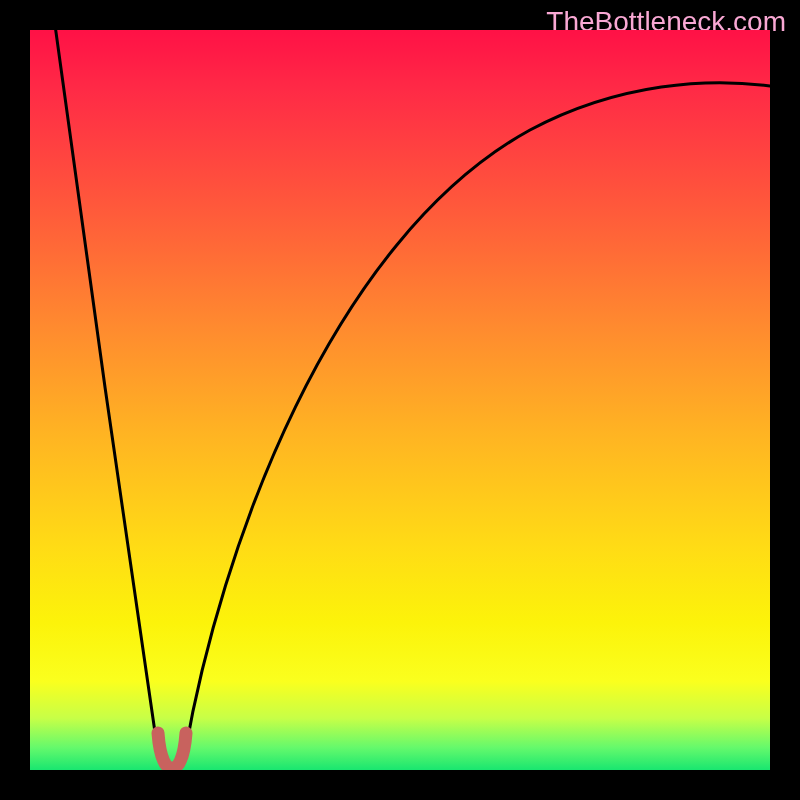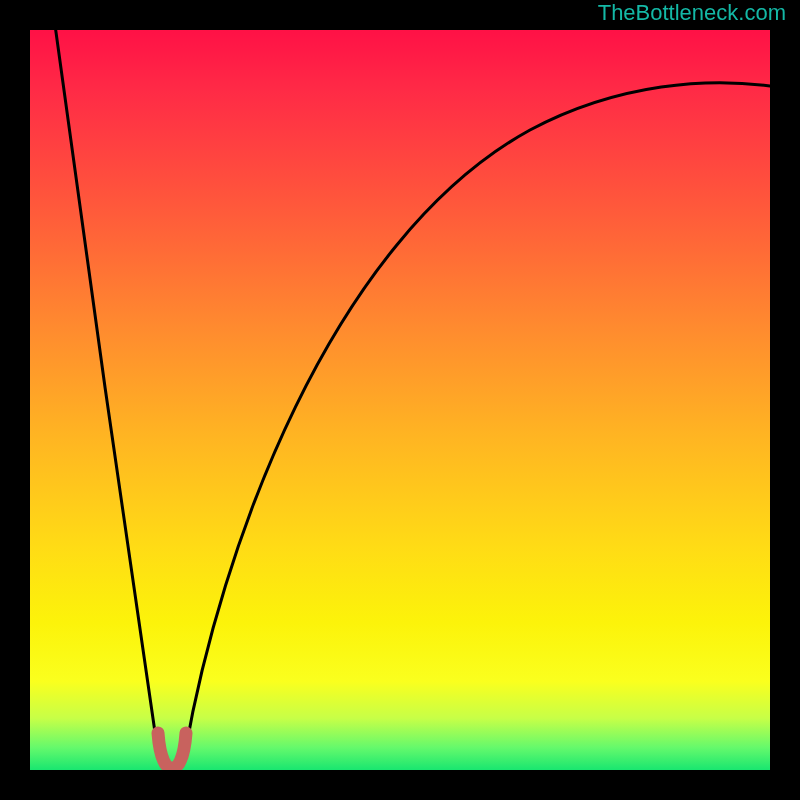--- a/index.html
+++ b/index.html
@@ -41,24 +41,24 @@
       #FFDC15 70%,
       #FCF30A 80%,
       #FAFF1E 88%,
       #C7FF47 93%,
       #64F96C 97%,
       #19E670 100%
     );
   }
   .attribution {
     position: absolute;
-    top: 0;
+    top: 6px;
     right: 14px;
-    font-size: 22px;
-    color: #14b8a6;
+    font-size: 28px;
+    color: #f9a8d4;
     font-family: Arial, Helvetica, sans-serif;
     letter-spacing: 0px;
   }
   svg.curve {
     position: absolute;
     left: 0;
     top: 0;
     width: 100%;
     height: 100%;
   }

